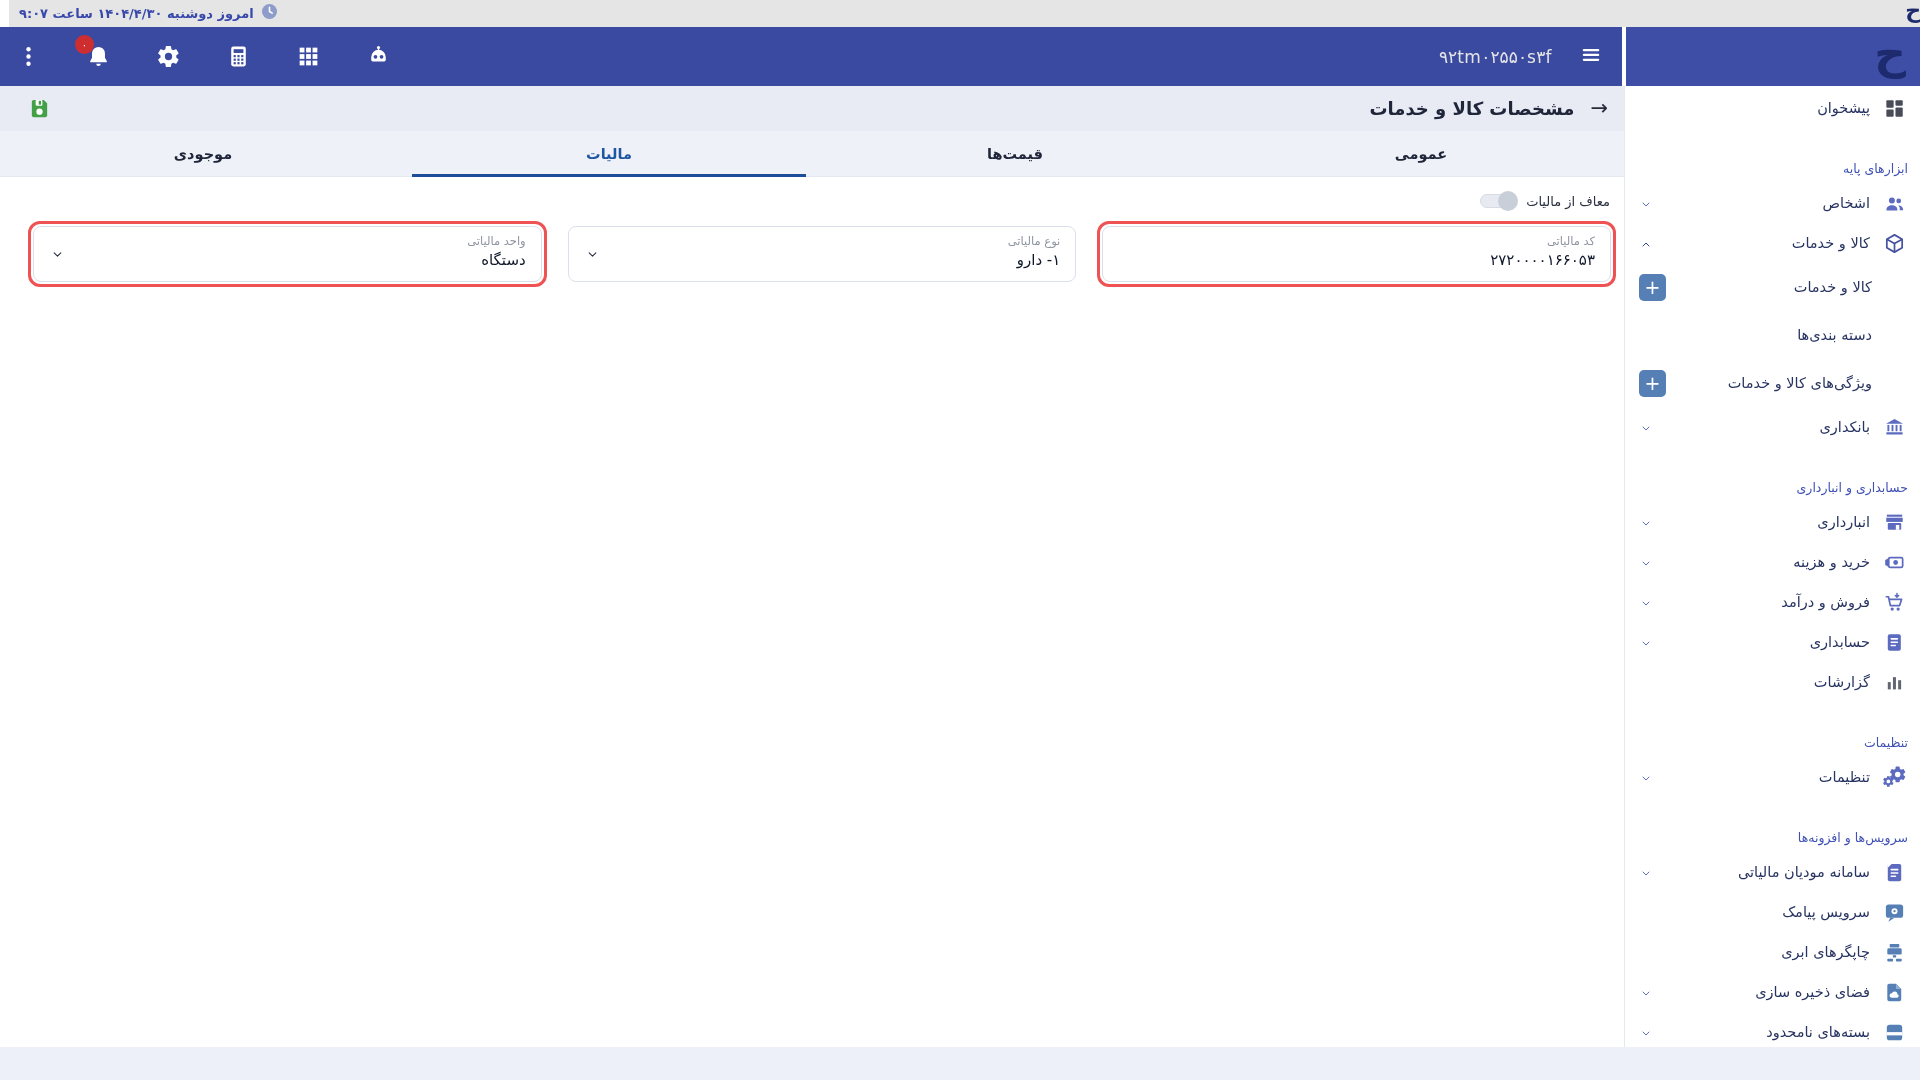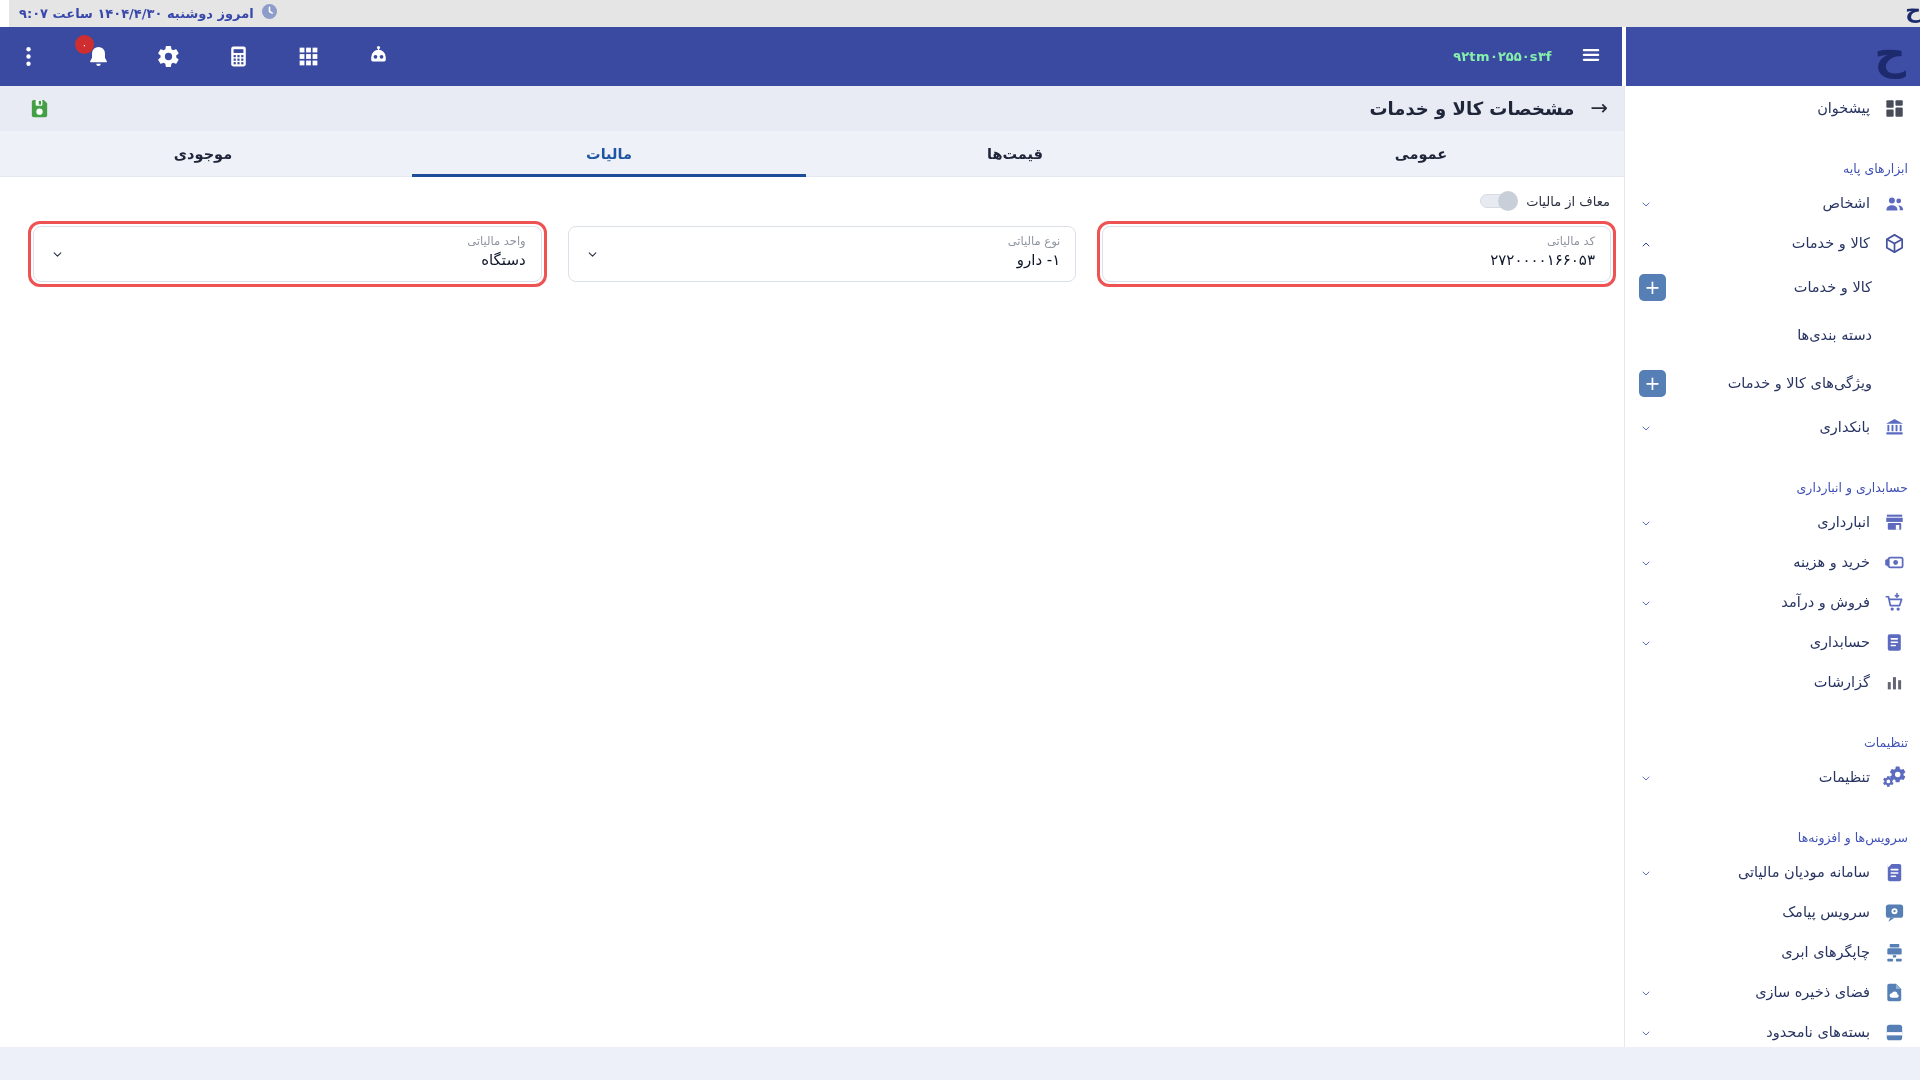--- a/index.html
+++ b/index.html
@@ -18,21 +18,21 @@
   .header-main { position:absolute; left:0; top:0; width:1622px; height:59px; background:#3a4aa0; }
   .header-side { position:absolute; right:0; top:0; width:294px; height:59px; background:#3e4ea6; }
   .side-logo { position:absolute; right:14px; top:-4px; font-size:44px; font-weight:bold; color:#1d2a6e; line-height:59px; }
   .header-actions { position:absolute; left:14px; top:0; height:59px; display:flex; direction:ltr; align-items:center; gap:42px; }
   .h-action { position:relative; width:28px; height:28px; display:flex; align-items:center; justify-content:center; cursor:pointer; }
   .h-action svg { width:25px; height:25px; }
   .badge { position:absolute; top:-8px; left:-9px; width:19px; height:19px; border-radius:50%;
     background:#cf2e31; color:#fff; font-size:10px; display:flex; align-items:center; justify-content:center; }
   .workspace { position:absolute; right:18px; top:0; height:59px; display:flex; align-items:center; gap:26px; }
   .hamburger svg { width:26px; height:22px; }
-  .workspace-id { color:#86efac; font-size:13px; letter-spacing:.5px;font-weight:bold; }
+  .workspace-id { color:#e5e5e5; font-size:17px; letter-spacing:.5px; }
 
   
   .page-header { position:absolute; top:86px; left:0; width:1624px; height:45px; background:#e8ebf4; }
   .ph-right { position:absolute; right:16px; top:0; height:45px; display:flex; align-items:center; gap:16px; }
   .back-arrow { font-size:21px; color:#262b38; cursor:pointer; line-height:1; }
   .page-title { font-size:18px; font-weight:bold; color:#20263a; }
   .save-btn { position:absolute; left:28px; top:11px; width:23px; height:23px; cursor:pointer; }
   .save-btn svg { width:23px; height:23px; }
 
   

